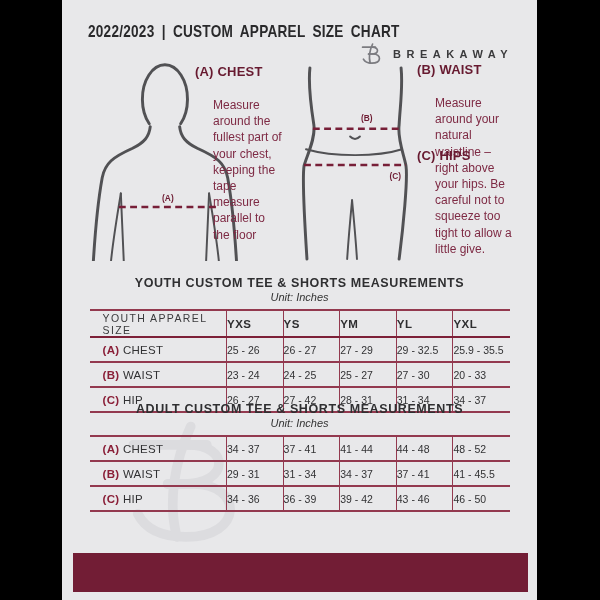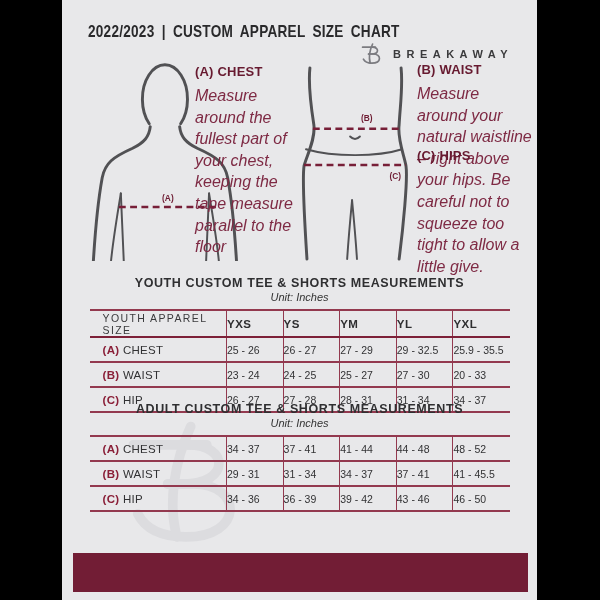--- a/index.html
+++ b/index.html
@@ -34,21 +34,21 @@
   .fig{position:absolute;top:4px;}
   .fig-upper{left:20px;width:160px;height:199px;}
   .fig-lower{left:236px;width:115px;height:199px;}
   .bodyline{fill:none;stroke:#515154;stroke-width:3;stroke-linecap:round;}
   .thinline{fill:none;stroke:#515154;stroke-width:2;stroke-linecap:round;}
   .dash{fill:none;stroke:#771f38;stroke-width:2.6;stroke-dasharray:7 4.5;}
   .mlabel{font-family:"Liberation Sans",sans-serif;font-size:8.5px;font-weight:bold;fill:#6e1c33;}
 
   .mtext{position:absolute;}
   .mtext h3{margin:0 0 6px 0;font-size:13px;font-weight:bold;color:#671a30;letter-spacing:.2px;}
-  .mtext p{margin:0;font-size:16px;line-height:1.35;font-style:italic;color:#7e2a44;}
+  .mtext p{margin:18px;font-size:12px;line-height:1.35;color:#7e2a44;}
   .mtext-a{left:133px;top:6px;width:106px;}
   .mtext-b{left:355px;top:4px;width:116px;}
   .mtext-c{left:355px;top:90px;width:116px;}
 
   
   .tbl-sec{position:absolute;left:0;width:475px;text-align:center;}
   .youth{top:276px;}
   .adult{top:402px;}
   .tbl-sec h2{margin:0;font-size:12.5px;font-weight:bold;letter-spacing:.6px;color:#2f2f31;}
   .unit{font-style:italic;font-size:11px;color:#333;margin-top:1px;}
@@ -177,21 +177,21 @@
         <td class="rowlab"><span class="key">(B)</span> <span>WAIST</span></td>
         <td>23 - 24</td>
         <td>24 - 25</td>
         <td>25 - 27</td>
         <td>27 - 30</td>
         <td>20 - 33</td>
       </tr>
       <tr>
         <td class="rowlab"><span class="key">(C)</span> <span>HIP</span></td>
         <td>26 - 27</td>
-        <td>27 - 28</td>
+        <td>27 - 42</td>
         <td>28 - 31</td>
         <td>31 - 34</td>
         <td>34 - 37</td>
       </tr>
     </tbody>
       </table>
   </section>
 
   <section class="tbl-sec adult">
     <h2>ADULT CUSTOM TEE &amp; SHORTS MEASUREMENTS</h2>

